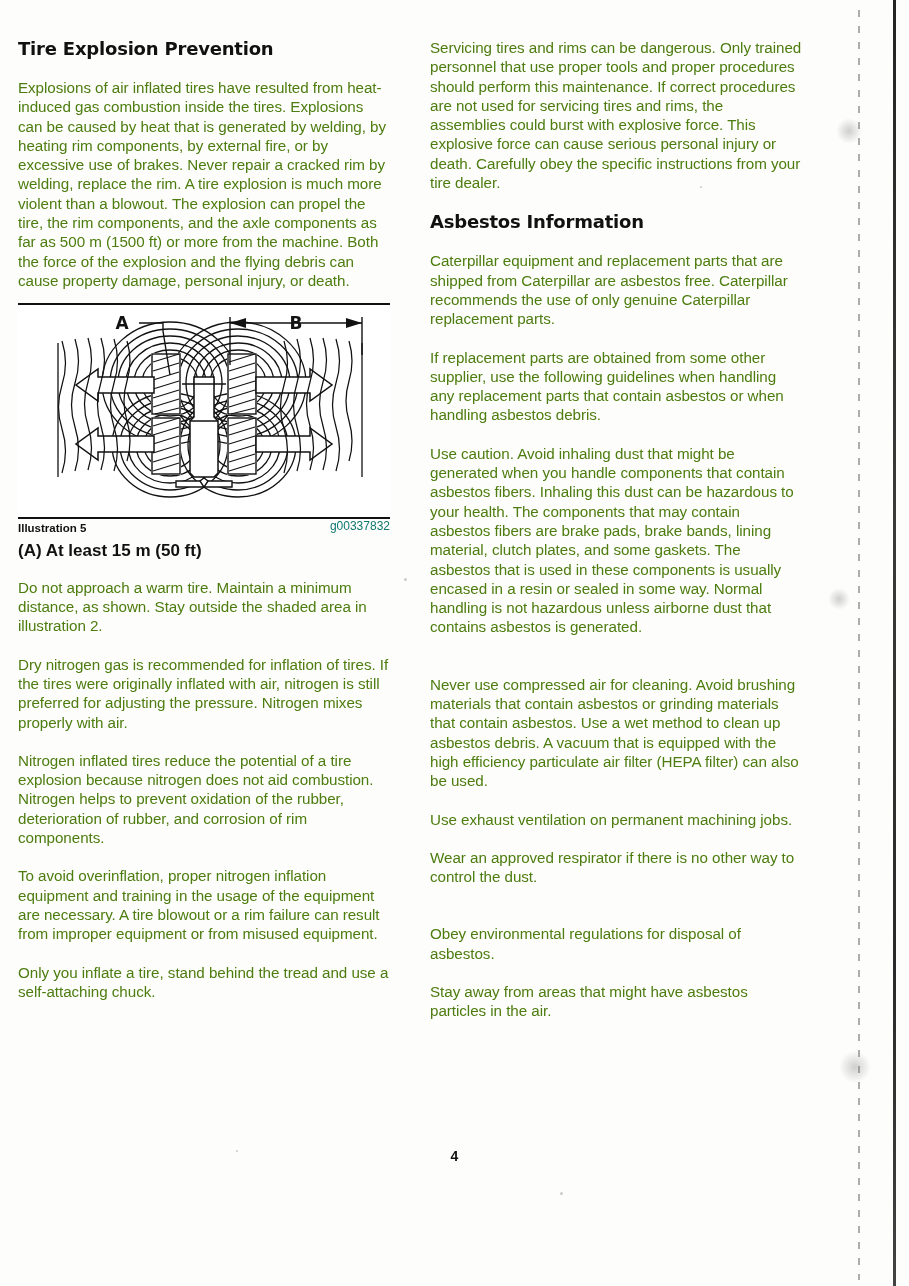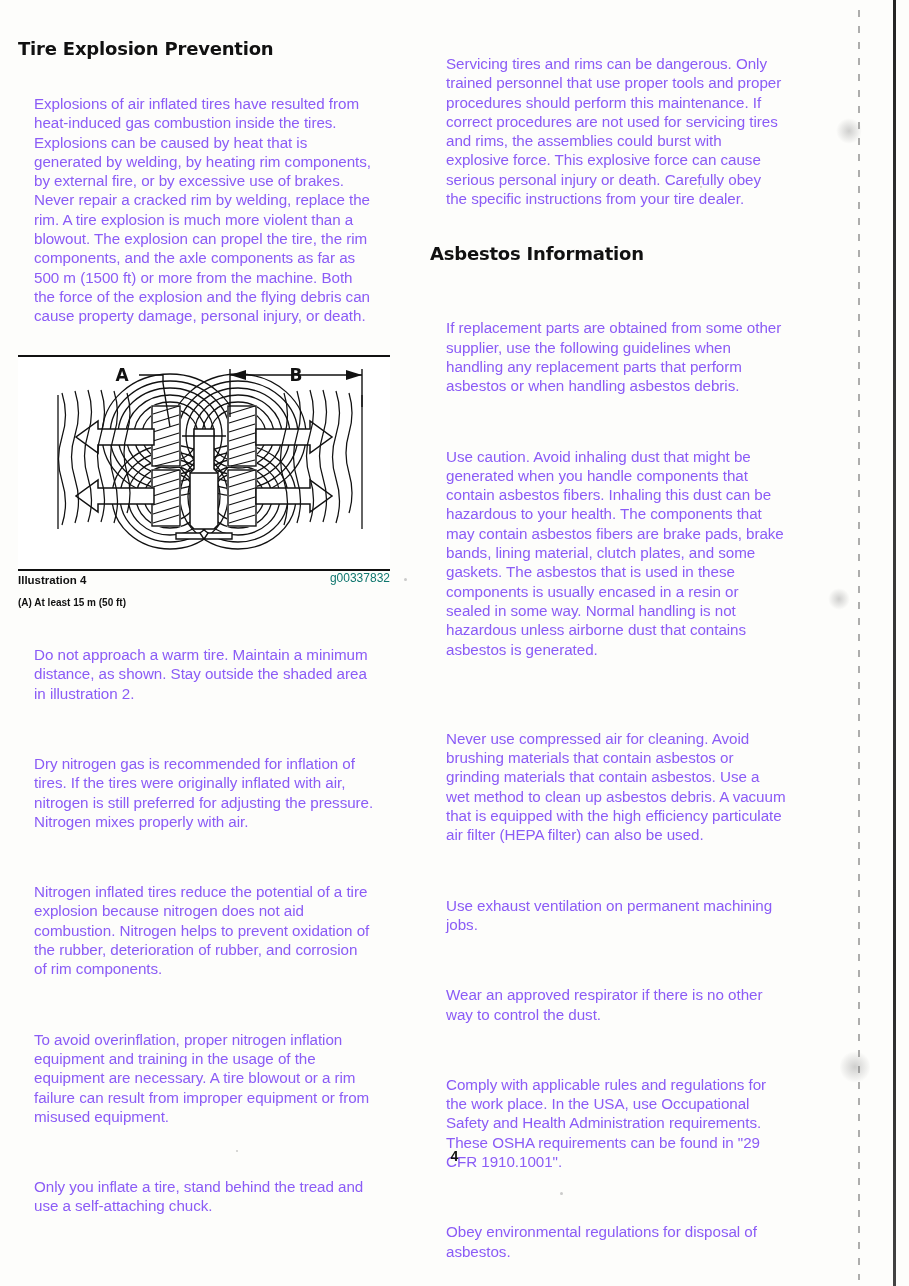--- a/index.html
+++ b/index.html
@@ -64,22 +64,22 @@
     font-size: 18px;
     font-weight: bold;
     letter-spacing: -0.2px;
     margin: 0;
     color: #111;
     font-family: "DejaVu Sans", sans-serif;
   }
   p.body {
     font-size: 15.2px;
     line-height: 19.3px;
-    margin: 16px;
-    color: #8b5cf6;
+    margin: 0;
+    color: #4d7c0f;
     letter-spacing: -0.05px;
     text-align: left;
   }
   .gap { height: 19px; }
   .gap-sm { height: 13px; }
 
   
   .illus-wrap { position: relative; }
   .rule {
     height: 2px;
@@ -107,21 +107,21 @@
   }
   .cap-id {
     position: absolute;
     right: 0;
     top: 0;
     font-size: 12px;
     color: #0f766e;
   }
   .legend {
     margin-top: 5px;
-    font-size: 10px;
+    font-size: 17px;
     font-weight: bold;
     line-height: 14.5px;
     color: #111;
   }
 
   
   .page-no {
     position: absolute;
     top: 1148px;
     left: 0;
@@ -280,21 +280,21 @@
           </g>
 
           <text x="104" y="24" font-family="DejaVu Sans, sans-serif" font-size="17" font-weight="bold" fill="#111" text-anchor="middle">A</text>
           <text x="278" y="24" font-family="DejaVu Sans, sans-serif" font-size="17" font-weight="bold" fill="#111" text-anchor="middle">B</text>
         </svg>
       </div>
 
       <div class="rule bottom"></div>
 
       <div class="capline">
-        <span class="cap-title">Illustration 4</span>
+        <span class="cap-title">Illustration 5</span>
         <span class="cap-id">g00337832</span>
       </div>
 
       <div class="legend">
         <div>(A) At least 15 m (50 ft)</div>
       </div>
     </div>
 
     <div class="gap"></div>
 
@@ -312,33 +312,33 @@
   <div class="col col-right" style="top:38px;">
 
     <p class="body">Servicing tires and rims can be dangerous. Only trained personnel that use proper tools and proper procedures should perform this maintenance. If correct procedures are not used for servicing tires and rims, the assemblies could burst with explosive force. This explosive force can cause serious personal injury or death. Carefully obey the specific instructions from your tire dealer.</p>
 
     <div class="gap"></div>
 
     <h1 class="sec">Asbestos Information</h1>
 
     <div class="gap"></div>
 
-    <div class="gap"></div>
-    <p class="body">If replacement parts are obtained from some other supplier, use the following guidelines when handling any replacement parts that perform asbestos or when handling asbestos debris.</p>
+    <p class="body">Caterpillar equipment and replacement parts that are shipped from Caterpillar are asbestos free. Caterpillar recommends the use of only genuine Caterpillar replacement parts.</p>
+    <div class="gap"></div>
+    <p class="body">If replacement parts are obtained from some other supplier, use the following guidelines when handling any replacement parts that contain asbestos or when handling asbestos debris.</p>
     <div class="gap"></div>
     <p class="body">Use caution. Avoid inhaling dust that might be generated when you handle components that contain asbestos fibers. Inhaling this dust can be hazardous to your health. The components that may contain asbestos fibers are brake pads, brake bands, lining material, clutch plates, and some gaskets. The asbestos that is used in these components is usually encased in a resin or sealed in some way. Normal handling is not hazardous unless airborne dust that contains asbestos is generated.</p>
     <div class="gap"></div>
     <div class="gap"></div>
     <p class="body">Never use compressed air for cleaning. Avoid brushing materials that contain asbestos or grinding materials that contain asbestos. Use a wet method to clean up asbestos debris. A vacuum that is equipped with the high efficiency particulate air filter (HEPA filter) can also be used.</p>
     <div class="gap"></div>
     <p class="body">Use exhaust ventilation on permanent machining jobs.</p>
     <div class="gap"></div>
     <p class="body">Wear an approved respirator if there is no other way to control the dust.</p>
     <div class="gap"></div>
-    <p class="body">Comply with applicable rules and regulations for the work place. In the USA, use Occupational Safety and Health Administration requirements. These OSHA requirements can be found in "29 CFR 1910.1001".</p>
     <div class="gap"></div>
     <p class="body">Obey environmental regulations for disposal of asbestos.</p>
     <div class="gap"></div>
     <p class="body">Stay away from areas that might have asbestos particles in the air.</p>
   </div>
 
   <div class="page-no">4</div>
 
 </div>
 

